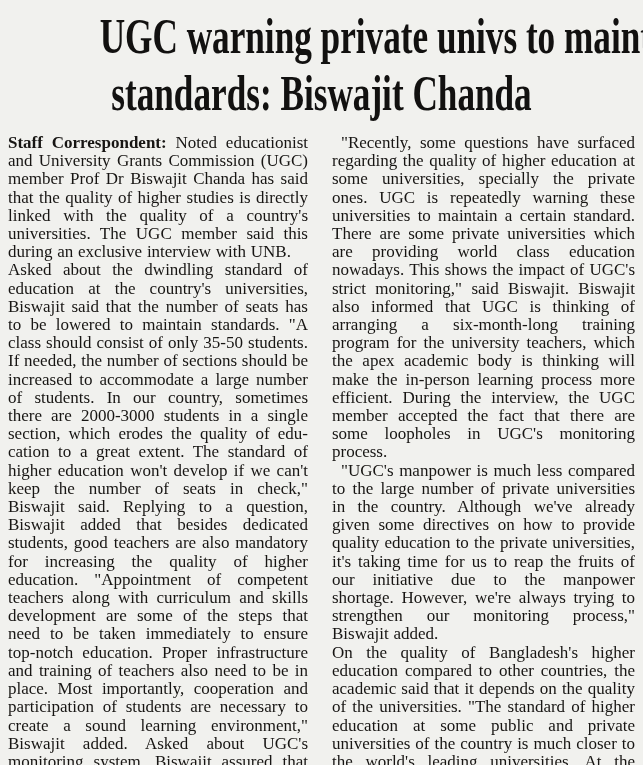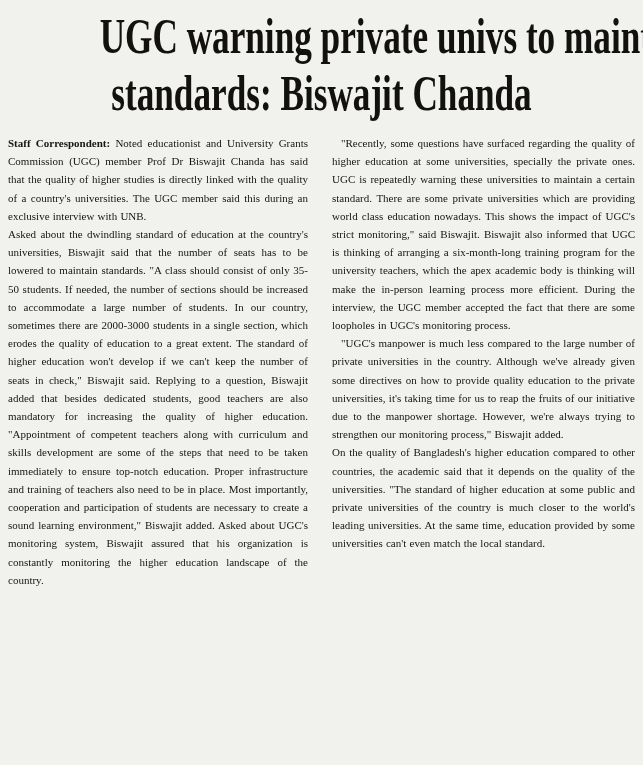--- a/index.html
+++ b/index.html
@@ -33,21 +33,21 @@
     display: flex;
     gap: 24px;
     padding: 0 8px;
     box-sizing: border-box;
   }
   .col { box-sizing: border-box; }
   .col-left  { width: 300px; }
   .col-right { width: 303px; }
   .para {
     margin: 0;
-    font-size: 11px;
+    font-size: 17px;
     line-height: 18.2px;
     text-align: justify;
     word-spacing: 0.5px;
     hyphens: manual;
   }
   .para.indent { text-indent: 9px; }
   .lead { font-weight: 700; }
 </style>
 </head>
 <body>

